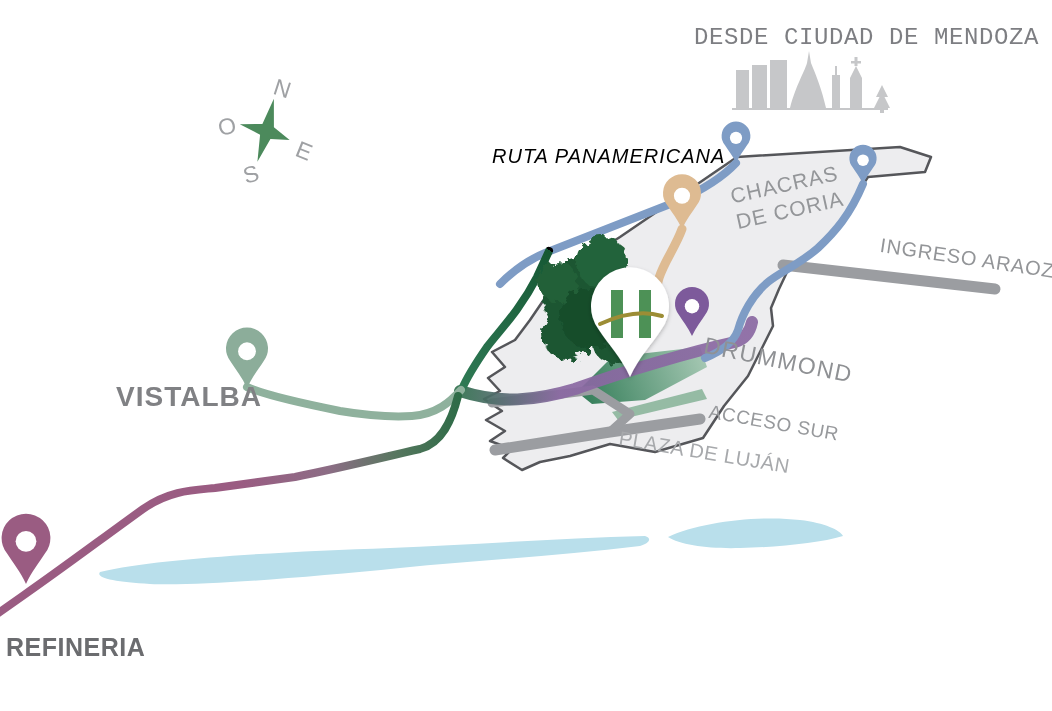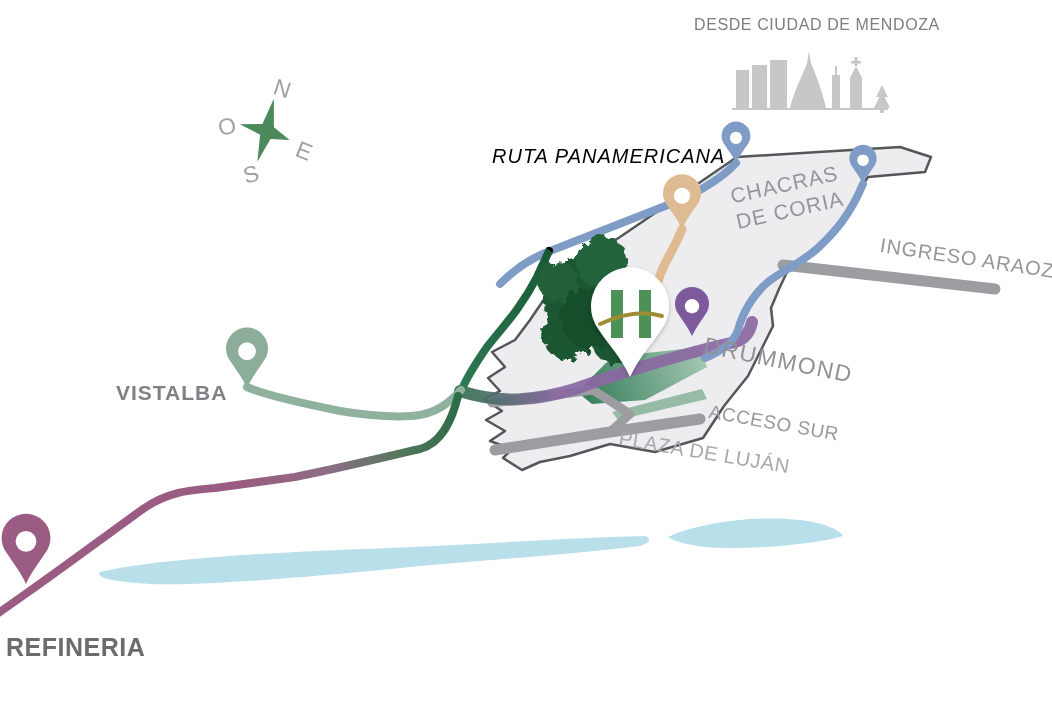--- a/index.html
+++ b/index.html
@@ -2,29 +2,29 @@
 <html><head>
 <meta charset="utf-8">
 <style>
   html,body{margin:0;padding:0;background:#ffffff;}
   #stage{
     position:relative;width:1052px;height:711px;background:#ffffff;overflow:hidden;
     font-family:"Liberation Sans",sans-serif;
   }
   #map-svg{position:absolute;left:0;top:0;}
   .label{position:absolute;white-space:nowrap;transform-origin:0 0;}
-  .lbl-desde{left:694px;top:16px;font-size:16px;letter-spacing:.6px;color:#7d7e82;}
+  .lbl-desde{left:694px;top:24px;font-size:24px;letter-spacing:.6px;color:#7d7e82;font-family:Liberation Mono, monospace;}
   .lbl-ruta{left:492px;top:145px;font-size:20px;letter-spacing:1px;color:#000000;font-style:italic;}
   .lbl-chacras{left:728px;top:184px;font-size:21px;line-height:1.25;letter-spacing:1px;
                color:#949699;transform:rotate(-12.5deg);text-align:center;}
   .lbl-ingreso{left:882px;top:234px;font-size:20px;letter-spacing:.8px;color:#939598;transform:rotate(8.5deg);}
   .lbl-drummond{left:707px;top:332px;font-size:23px;letter-spacing:1.5px;color:#8f9194;transform:rotate(11.5deg);}
   .lbl-acceso{left:711px;top:401px;font-size:19px;letter-spacing:.6px;color:#97999c;transform:rotate(10deg);}
   .lbl-plaza{left:621px;top:427px;font-size:20px;letter-spacing:.6px;color:#a7a9ac;transform:rotate(9.5deg);}
-  .lbl-vistalba{left:116px;top:381px;font-size:21px;font-weight:bold;letter-spacing:1px;color:#808184;}
+  .lbl-vistalba{left:116px;top:381px;font-size:28px;font-weight:bold;letter-spacing:1px;color:#808184;}
   .lbl-refineria{left:6px;top:633px;font-size:25px;font-weight:bold;letter-spacing:.5px;color:#6b6c6f;}
   .lbl-parque{left:4px;top:673px;font-size:23px;letter-spacing:.4px;color:#8a8b8e;}
 </style>
 </head>
 <body>
 
 <div id="stage">
 
 <svg id="map-svg" width="1052" height="711" viewBox="0 0 1052 711">
   <defs>

